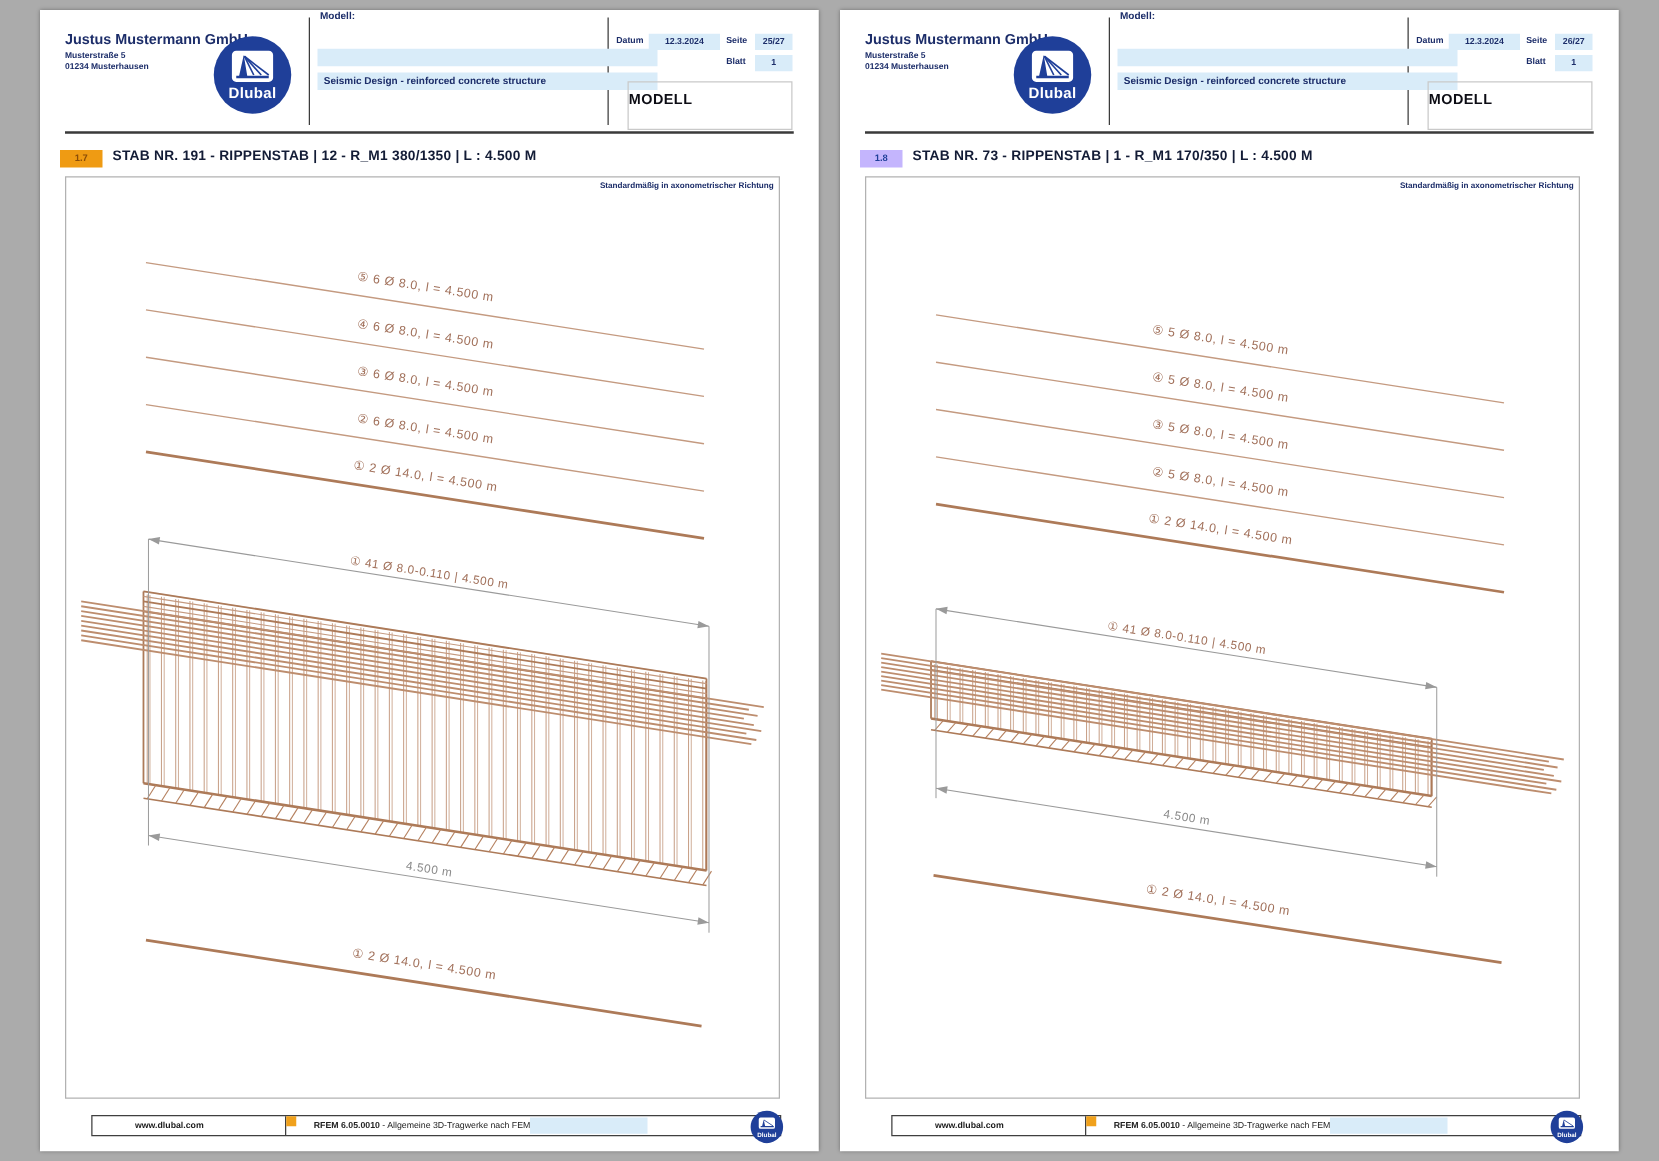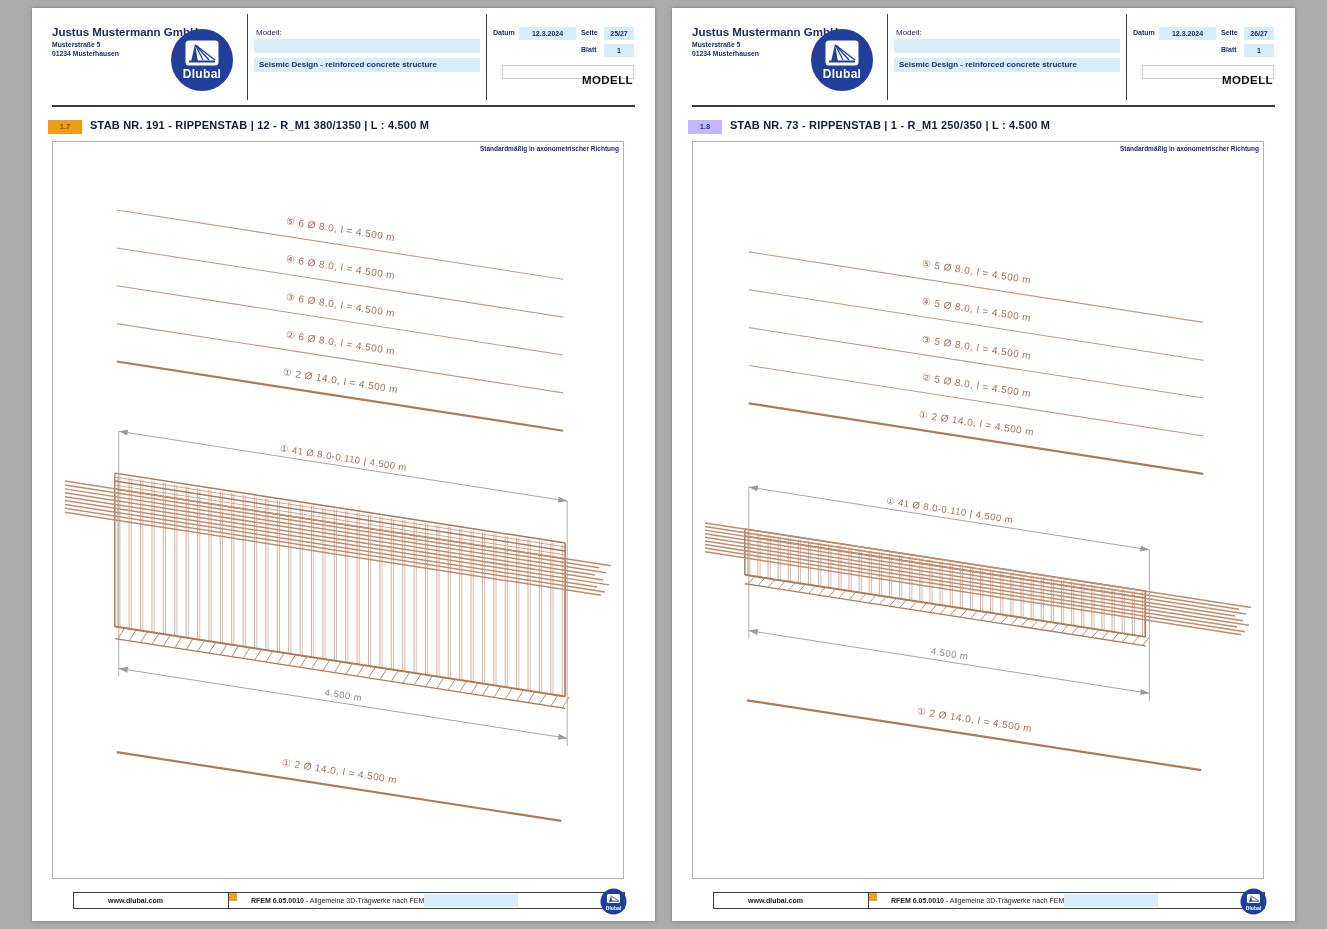--- a/index.html
+++ b/index.html
@@ -12,32 +12,32 @@
 
   
   .co { position:absolute; left:20px; top:18px; }
   .co-name { font-weight:bold; font-size:11.5px; color:#1c2d69; }
   .co-addr { font-size:6.8px; font-weight:bold; color:#1c2d69; margin-top:2.5px; }
   .logo { position:absolute; left:139px; top:21px; width:62px; height:62px; border-radius:50%;
           background:#1f3f99; display:flex; flex-direction:column; align-items:center; justify-content:center; }
   .logo-word { color:#fff; font-weight:bold; font-size:12px; letter-spacing:.3px; margin-top:1px; }
   .vline { position:absolute; width:1px; background:#3c3c3c; top:6px; height:86px; }
   .v1 { left:215px; } .v2 { left:454px; }
-  .model-label { position:absolute; left:224px; top:20px; font-size:8px; font-weight:normal; color:#1c2d69; }
-  .bar { position:absolute; left:222px; width:226px; height:14px; background:#d9ecf9; }
+  .model-label { position:absolute; left:224px; top:0; font-size:8px; font-weight:bold; color:#1c2d69; }
+  .bar { position:absolute; left:222px; width:272px; height:14px; background:#d9ecf9; }
   .bar1 { top:31px; }
   .bar2 { top:50px; font-size:8px; font-weight:bold; color:#1c2d69; line-height:14px; padding-left:5px; }
   .meta-label { position:absolute; font-size:7px; font-weight:bold; color:#1c2d69; }
   .meta-val { position:absolute; background:#d9ecf9; font-size:7px; font-weight:bold; color:#1c2d69;
               text-align:center; height:13px; line-height:13px; }
   .lab-datum { left:461px; top:21px; } .val-datum { left:487px; top:19px; width:57px; }
   .lab-seite { left:549px; top:21px; } .val-seite { left:572px; top:19px; width:30px; }
   .lab-blatt { left:549px; top:38px; } .val-blatt { left:572px; top:36px; width:30px; }
-  .stamp { position:absolute; left:470px; top:57px; width:132px; height:14px; border:1px solid #c9c9c9;
-           text-align:right; line-height:28px; font-weight:bold; font-size:11.5px; color:#0c0c14; letter-spacing:.4px; }
+  .stamp { position:absolute; left:470px; top:57px; width:132px; height:39px; border:1px solid #c9c9c9;
+           text-align:left; line-height:28px; font-weight:bold; font-size:11.5px; color:#0c0c14; letter-spacing:.4px; }
   .hdr-rule { position:absolute; left:20px; top:97px; width:583px; height:2px; background:#3a3a3a; }
 
   
   .badge { position:absolute; left:16px; top:112px; width:34px; height:14px; font-size:7.5px; font-weight:bold;
            text-align:center; line-height:13px; }
   .badge-o { background:#ef9b13; color:#8a4d07; }
   .badge-b { background:#c4b5fd; color:#1f3f99; }
   .sec-title { position:absolute; left:58px; top:111px; font-size:11px; font-weight:bold; color:#131c36; letter-spacing:.2px; }
 
   
@@ -303,21 +303,21 @@
   <div class="meta-label lab-datum">Datum</div>
   <div class="meta-val val-datum">12.3.2024</div>
   <div class="meta-label lab-seite">Seite</div>
   <div class="meta-val val-seite">26/27</div>
   <div class="meta-label lab-blatt">Blatt</div>
   <div class="meta-val val-blatt">1</div>
   <div class="stamp">MODELL</div>
   <div class="hdr-rule"></div>
 
   <div class="badge badge-b">1.8</div>
-  <div class="sec-title">STAB NR. 73 - RIPPENSTAB | 1 - R_M1 250/350 | L : 4.500 M</div>
+  <div class="sec-title">STAB NR. 73 - RIPPENSTAB | 1 - R_M1 170/350 | L : 4.500 M</div>
 
   <div class="frame">
     <div class="frame-note">Standardmäßig in axonometrischer Richtung</div>
     <svg class="drawing" id="drawing-1" viewBox="0 0 572 738">
         <line x1="56" y1="110" x2="512" y2="180.68" stroke="#c49a80" stroke-width="1.1"></line>
         <text x="284" y="133.34" fill="#a1705a" font-size="10" text-anchor="middle" transform="rotate(8.8 284 133.34)" letter-spacing="0.5">⑤ 5 Ø 8.0, l = 4.500 m</text>
         <line x1="56" y1="148" x2="512" y2="218.68" stroke="#c49a80" stroke-width="1.1"></line>
         <text x="284" y="171.34" fill="#a1705a" font-size="10" text-anchor="middle" transform="rotate(8.8 284 171.34)" letter-spacing="0.5">④ 5 Ø 8.0, l = 4.500 m</text>
         <line x1="56" y1="186" x2="512" y2="256.68" stroke="#c49a80" stroke-width="1.1"></line>
         <text x="284" y="209.34" fill="#a1705a" font-size="10" text-anchor="middle" transform="rotate(8.8 284 209.34)" letter-spacing="0.5">③ 5 Ø 8.0, l = 4.500 m</text>

